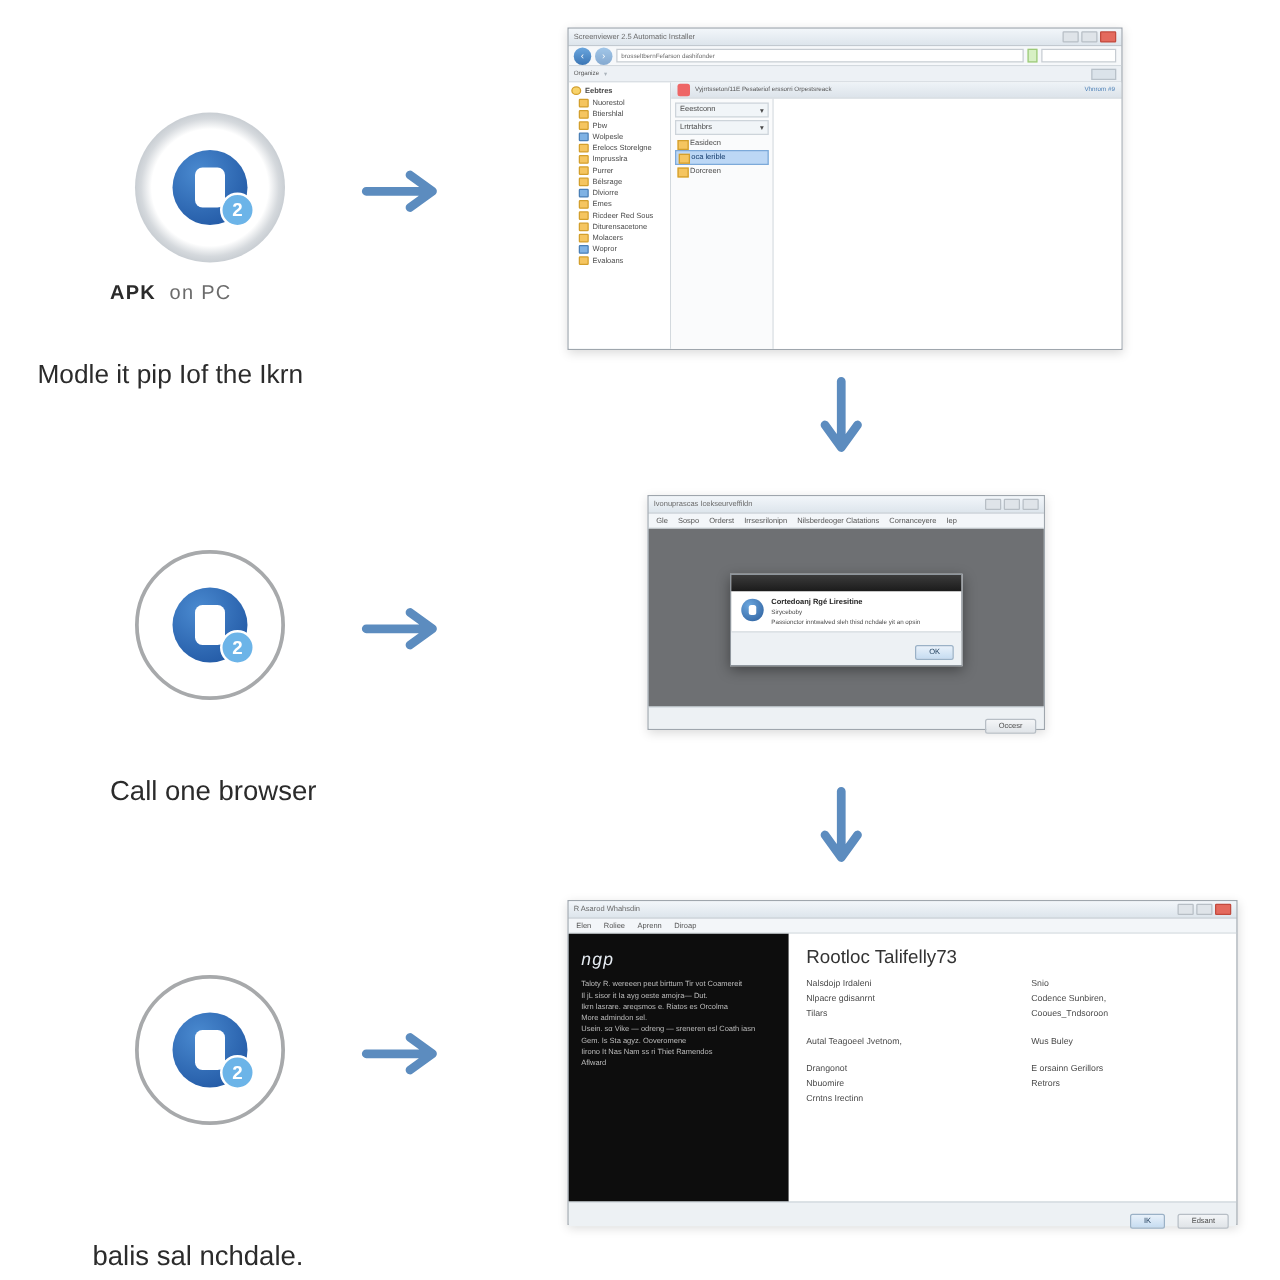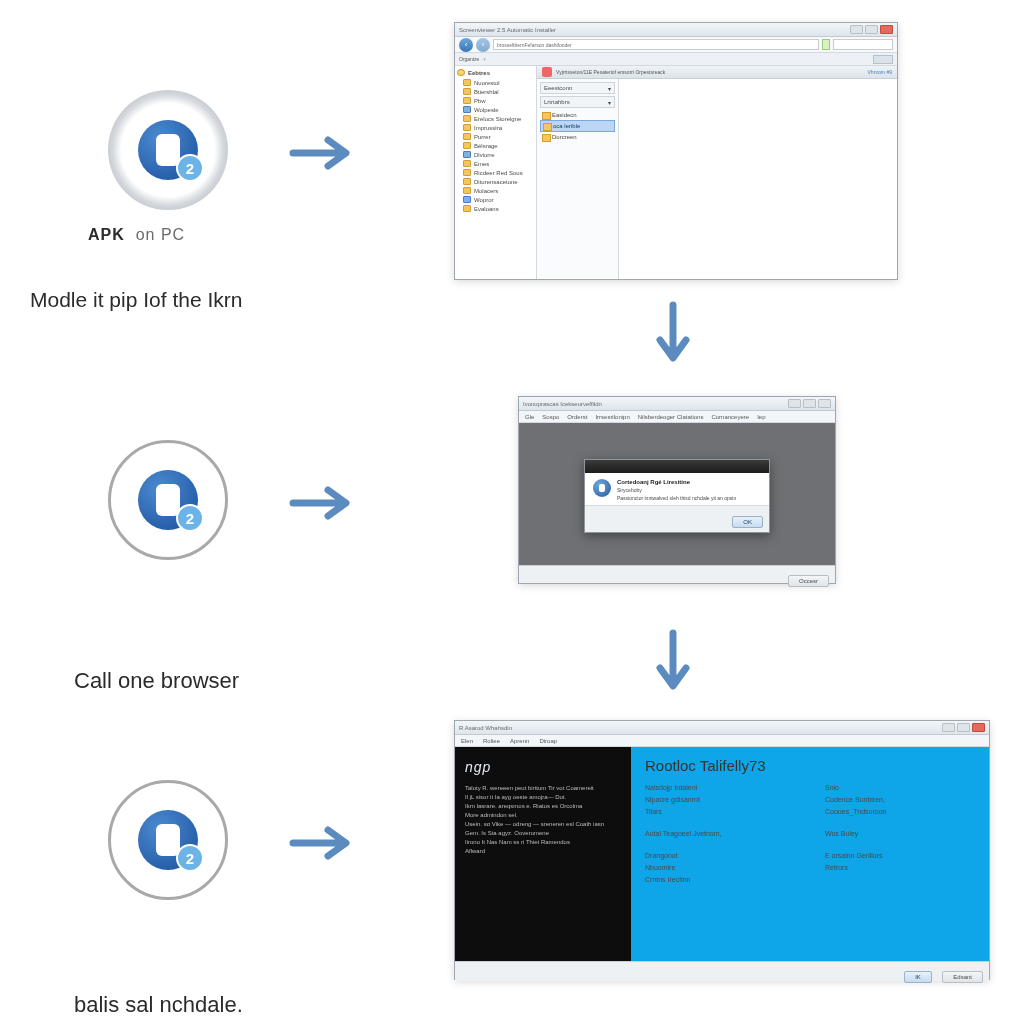--- a/index.html
+++ b/index.html
@@ -12,21 +12,21 @@
 .step-icon.s3 { top: 780px; border: 3px solid #a7a9ab; background: #fff; }
 .inner-blue { width: 60px; height: 60px; border-radius: 50%; background: radial-gradient(circle at 35% 30%, #4a8ad0, #1a4f9c); position: relative; }
 .inner-blue::after { content:""; position:absolute; inset:14px 18px; background:#fff; border-radius:6px;}
 .badge { position: absolute; bottom: -2px; right: -6px; width: 28px; height: 28px; border-radius: 50%; background: #6cb4e8; border: 2px solid #fff; color: #fff; font-size: 15px; font-weight: bold; display: flex; align-items: center; justify-content: center; }
 
 
 .caption { position: absolute; font-size: 16px; color: #2b2b2b; }
 .caption.c1a { top: 226px; left: 88px; font-weight: bold; letter-spacing: 1px; }
 .caption.c1a .grey { font-weight: normal; color: #6b6b6b; }
 .caption.c1 { top: 288px; left: 30px; font-size: 21px; }
-.caption.c2 { top: 620px; left: 74px; font-size: 22px; margin-top: 48px; }
+.caption.c2 { top: 620px; left: 88px; font-size: 22px; }
 .caption.c3 { top: 960px; left: 74px; font-size: 22px; line-height: 1.35; }
 
 
 .arrow-h { position: absolute; color: #5c8cbf; }
 .arrow-h svg { width: 70px; height: 50px; }
 .arrow-h.a1 { top: 128px; left: 288px; }
 .arrow-h.a2 { top: 478px; left: 288px; }
 .arrow-h.a3 { top: 818px; left: 288px; }
 .arrow-v { position: absolute; color: #5c8cbf; }
 .arrow-v svg { width: 50px; height: 70px; }
@@ -80,21 +80,21 @@
 .btn { display:inline-block; padding:2px 10px; font-size:6px; border:1px solid #9ab1c6; background:linear-gradient(#e8f1fa,#c6dcf1); border-radius:2px; color:#1a3958; }
 .btn.grey { background:linear-gradient(#f3f5f7,#e0e4e8); border-color:#b7bec5; color:#4a4a4a; }
 .w2 .footer { height:18px; background:#edf1f4; border-top:1px solid #c8cfd6; text-align:right; padding:3px 6px; }
 
 
 .win.w3 { top: 720px; left: 454px; width: 536px; height: 260px; }
 .w3 .menubar3 { height:12px; background:#f3f6f9; border-bottom:1px solid #d3d9de; display:flex; gap:10px; padding:0 6px; font-size:6px; color:#555; align-items:center; }
 .w3 .body3 { display:flex; height:calc(100% - 44px); }
 .darkpanel { width:176px; background:#0d0d0d; color:#bcbcbc; padding:10px; font-size:6px; line-height:1.5; }
 .darkpanel .logo { color:#e6ecf2; font-size:14px; letter-spacing:1px; margin-bottom:6px;font-style:italic; }
-.rightpane { flex:1; background:#0ea5e9; padding:10px 14px; font-size:7px; color:#4a4a4a; }
+.rightpane { flex:1; background:#ffffff; padding:10px 14px; font-size:7px; color:#4a4a4a; }
 .rightpane h2 { font-size:15px; font-weight:normal; color:#333; margin-bottom:10px; }
 .kv-grid { display:grid; grid-template-columns: 1fr 1fr; column-gap:30px; row-gap:5px; }
 .kv-grid .sep { grid-column:1 / -1; height:5px; }
 .w3 .footer3 { height:20px; background:#edf1f4; border-top:1px solid #c8cfd6; text-align:right; padding:3px 6px; }
 </style>
 </head>
 <body>
 
 <div class="step-icon s1">
   <div class="inner-blue">

